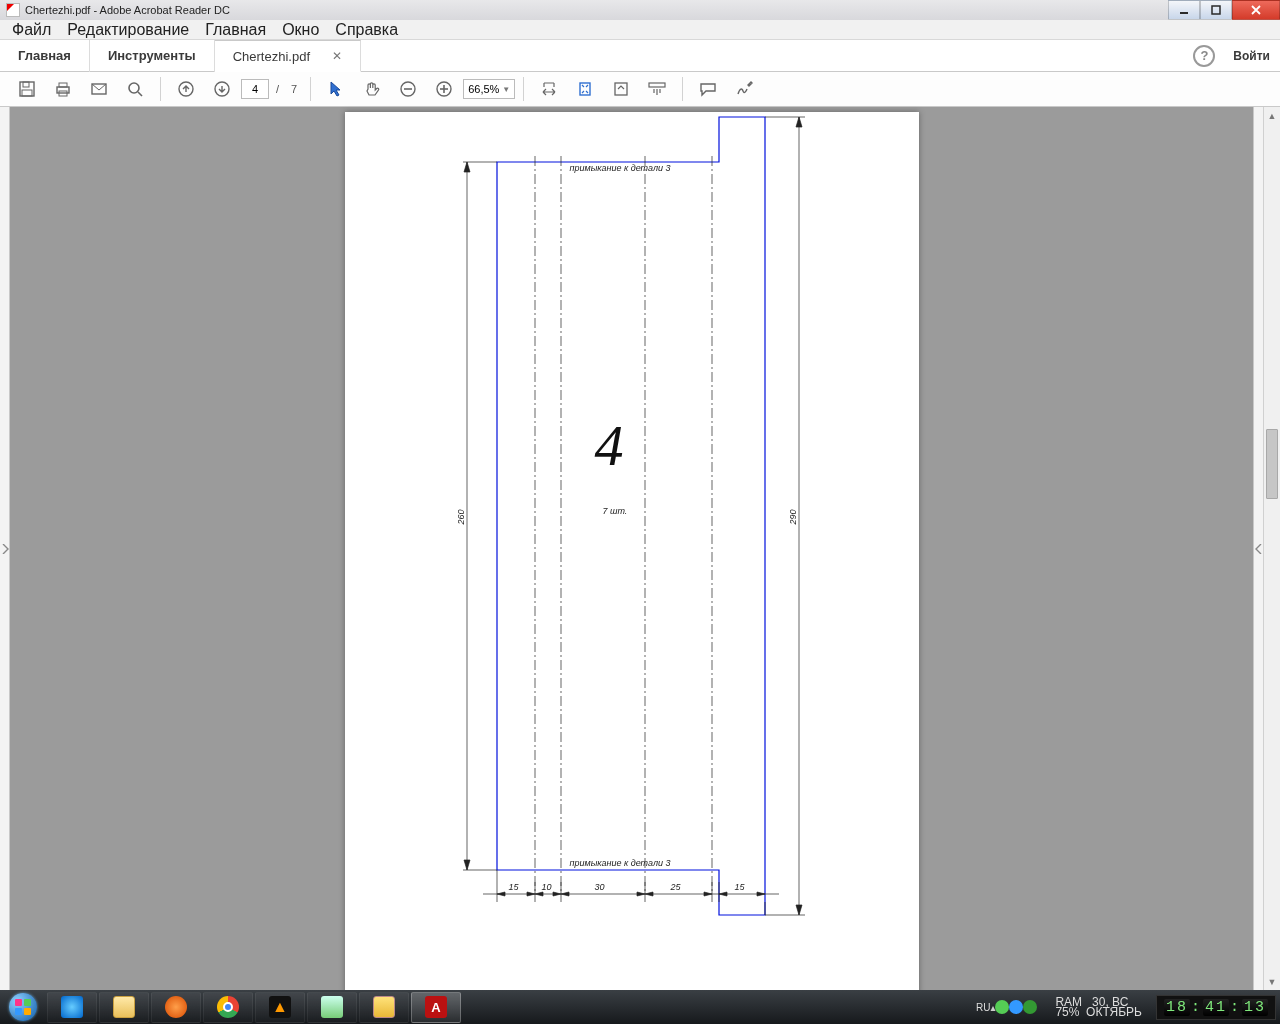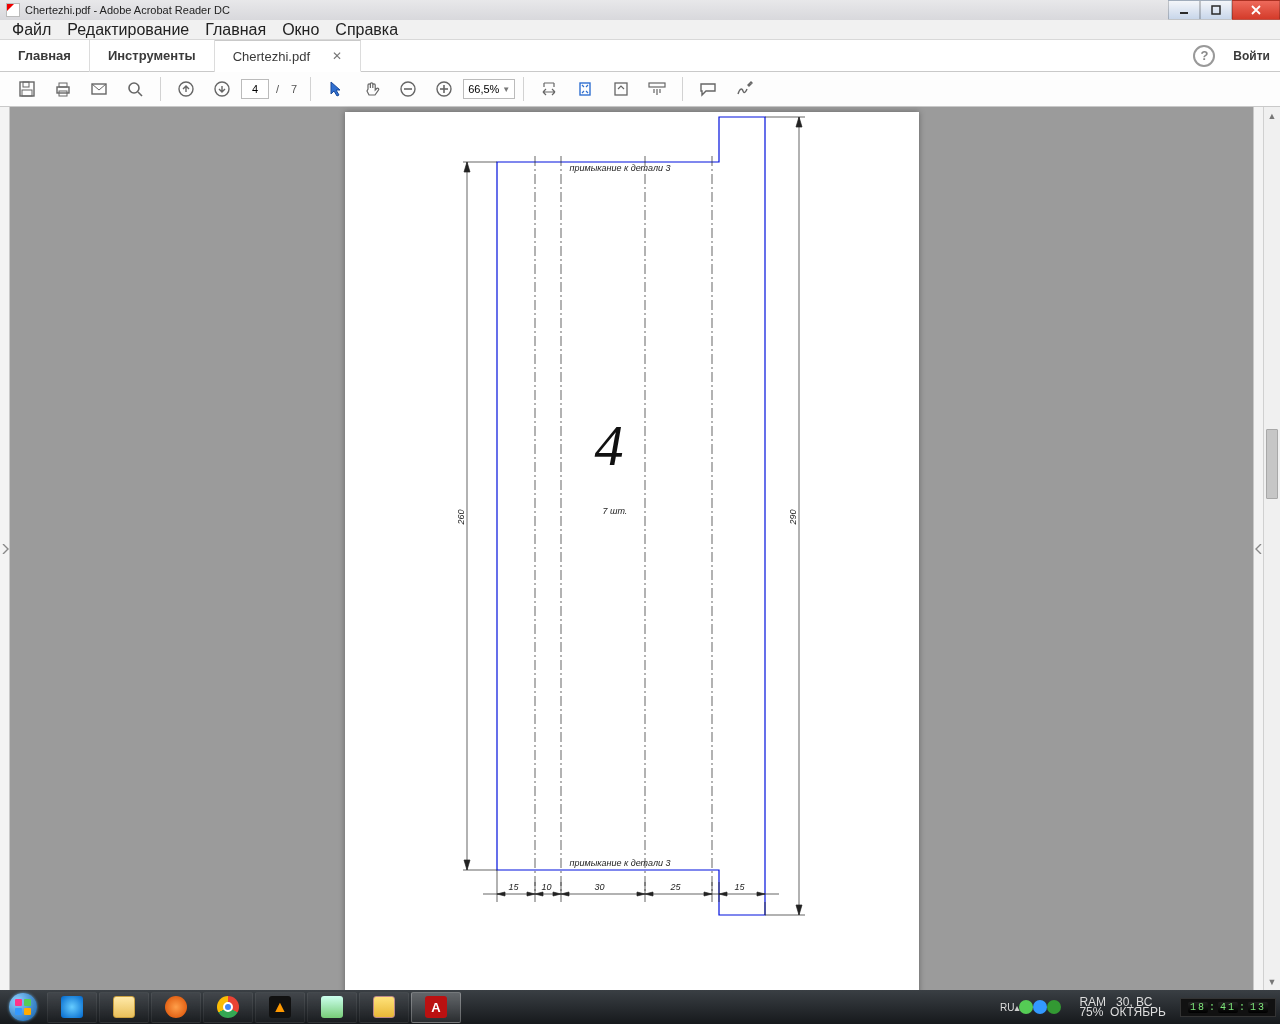--- a/index.html
+++ b/index.html
@@ -44,21 +44,21 @@
 .taskbar .start{width:46px;height:34px;display:flex;align-items:center;justify-content:center}
 .taskbar .start .orb{width:28px;height:28px;border-radius:50%;background:radial-gradient(circle at 30% 30%,#8fd0ff,#0b5aa8);position:relative;box-shadow:0 0 3px rgba(120,200,255,.7)}
 .taskbar .start .orb:before{content:"";position:absolute;left:6px;top:6px;width:7px;height:7px;background:#f38;border-radius:1px;box-shadow:9px 0 #5c5,0 9px #39f,9px 9px #fa0}
 .taskbar .tb{width:50px;height:31px;margin:0 1px;display:flex;align-items:center;justify-content:center;border-radius:2px;background:linear-gradient(rgba(255,255,255,.06),rgba(255,255,255,.01));border:1px solid rgba(255,255,255,.06)}
 .taskbar .tb.active{background:linear-gradient(rgba(255,255,255,.22),rgba(255,255,255,.08));border:1px solid rgba(255,255,255,.25)}
 .taskbar .tb .ic{width:22px;height:22px;border-radius:3px}
 .taskbar .right{position:absolute;right:0;top:0;height:34px;display:flex;align-items:center;gap:8px}
 .taskbar .tray{font-size:10px;color:#ddd;display:flex;align-items:center;padding:0 10px}
 .taskbar .tray .ti{width:14px;height:14px;border-radius:50%}
 .taskbar .sysinfo{font-size:12px;color:#ddd;line-height:10px;text-align:left;padding-right:6px}
-.taskbar .clock{font-family:"Courier New",monospace;color:#7fe87b;background:#111;border:1px solid #333;padding:3px 6px;font-size:10px;letter-spacing:2px;margin-right:4px;display:flex;align-items:center}
+.taskbar .clock{font-family:"Courier New",monospace;color:#7fe87b;background:#111;border:1px solid #333;padding:3px 6px;font-size:15px;letter-spacing:2px;margin-right:4px;display:flex;align-items:center}
 .taskbar .clock span{display:inline-block;background:linear-gradient(#222,#000);padding:0 2px;margin:0 1px;border-radius:2px}
 .dim{position:absolute;font-size:9px;font-style:italic;color:#222}
 </style>
 </head>
 <body>
 
 <div class="titlebar">
   <div class="appicon"></div>
   <span>Chertezhi.pdf - Adobe Acrobat Reader DC</span>
   <div class="winbtns">

